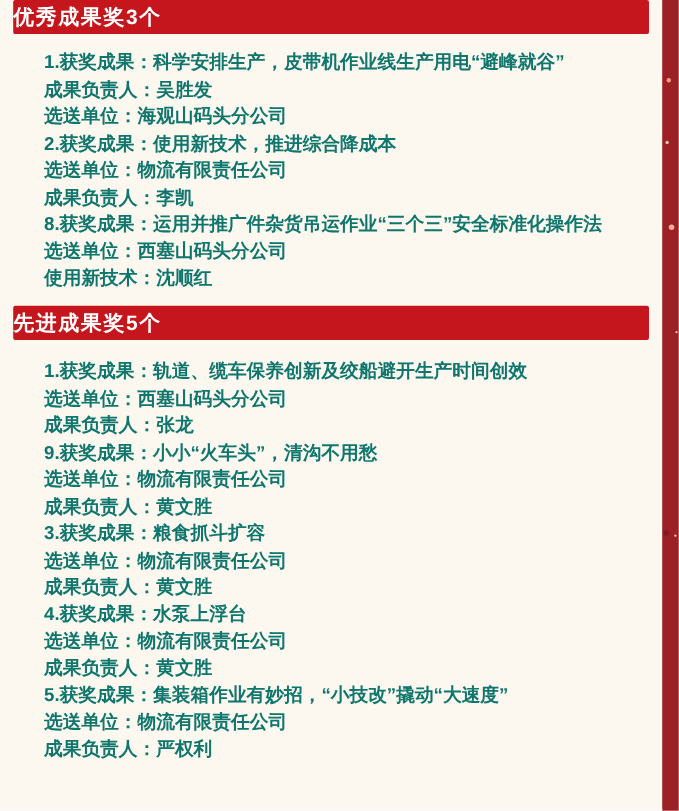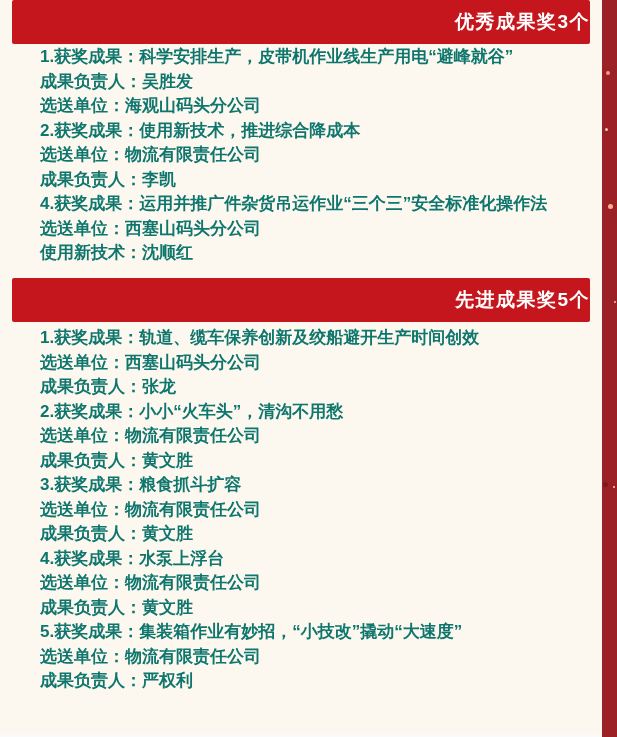--- a/index.html
+++ b/index.html
@@ -2,23 +2,23 @@
 <html><head>
 <meta charset="utf-8">
 <style>
   html,body{margin:0;padding:0}
   body{
     width:617px;height:737px;position:relative;overflow:hidden;
     background:#fdf8ef;
     font-family:"Liberation Sans", sans-serif;
   }
   .banner{
-    position:absolute;left:12px;width:578px;height:44px;
+    position:absolute;left:12px;width:578px;height:31px;
     background:#c5161d;border-radius:2px;
-    display:flex;align-items:center;justify-content:flex-end;
+    display:flex;align-items:center;justify-content:flex-start;
   }
   .banner-text{
     color:#ffffff;font-size:19px;font-weight:700;letter-spacing:1.5px;
     white-space:nowrap;
   }
   .banner-1{top:0}
   .banner-2{top:278px}
   .text-block{
     position:absolute;left:40px;width:560px;
     color:#0f766e;font-size:17px;font-weight:700;line-height:24.5px;
@@ -51,34 +51,34 @@
     <span class="banner-text">优秀成果奖3个</span>
   </div>
 
   <div class="text-block block-1">
     <div class="line">1.获奖成果：科学安排生产，皮带机作业线生产用电“避峰就谷”</div>
     <div class="line">成果负责人：吴胜发</div>
     <div class="line">选送单位：海观山码头分公司</div>
     <div class="line">2.获奖成果：使用新技术，推进综合降成本</div>
     <div class="line">选送单位：物流有限责任公司</div>
     <div class="line">成果负责人：李凯</div>
-    <div class="line">4.获奖成果：运用并推广件杂货吊运作业“三个三”安全标准化操作法</div>
+    <div class="line">8.获奖成果：运用并推广件杂货吊运作业“三个三”安全标准化操作法</div>
     <div class="line">选送单位：西塞山码头分公司</div>
     <div class="line">使用新技术：沈顺红</div>
   </div>
 
   <div class="banner banner-2">
     <span class="banner-text">先进成果奖5个</span>
   </div>
 
   <div class="text-block block-2">
     <div class="line">1.获奖成果：轨道、缆车保养创新及绞船避开生产时间创效</div>
     <div class="line">选送单位：西塞山码头分公司</div>
     <div class="line">成果负责人：张龙</div>
-    <div class="line">2.获奖成果：小小“火车头”，清沟不用愁</div>
+    <div class="line">9.获奖成果：小小“火车头”，清沟不用愁</div>
     <div class="line">选送单位：物流有限责任公司</div>
     <div class="line">成果负责人：黄文胜</div>
     <div class="line">3.获奖成果：粮食抓斗扩容</div>
     <div class="line">选送单位：物流有限责任公司</div>
     <div class="line">成果负责人：黄文胜</div>
     <div class="line">4.获奖成果：水泵上浮台</div>
     <div class="line">选送单位：物流有限责任公司</div>
     <div class="line">成果负责人：黄文胜</div>
     <div class="line">5.获奖成果：集装箱作业有妙招，“小技改”撬动“大速度”</div>
     <div class="line">选送单位：物流有限责任公司</div>

